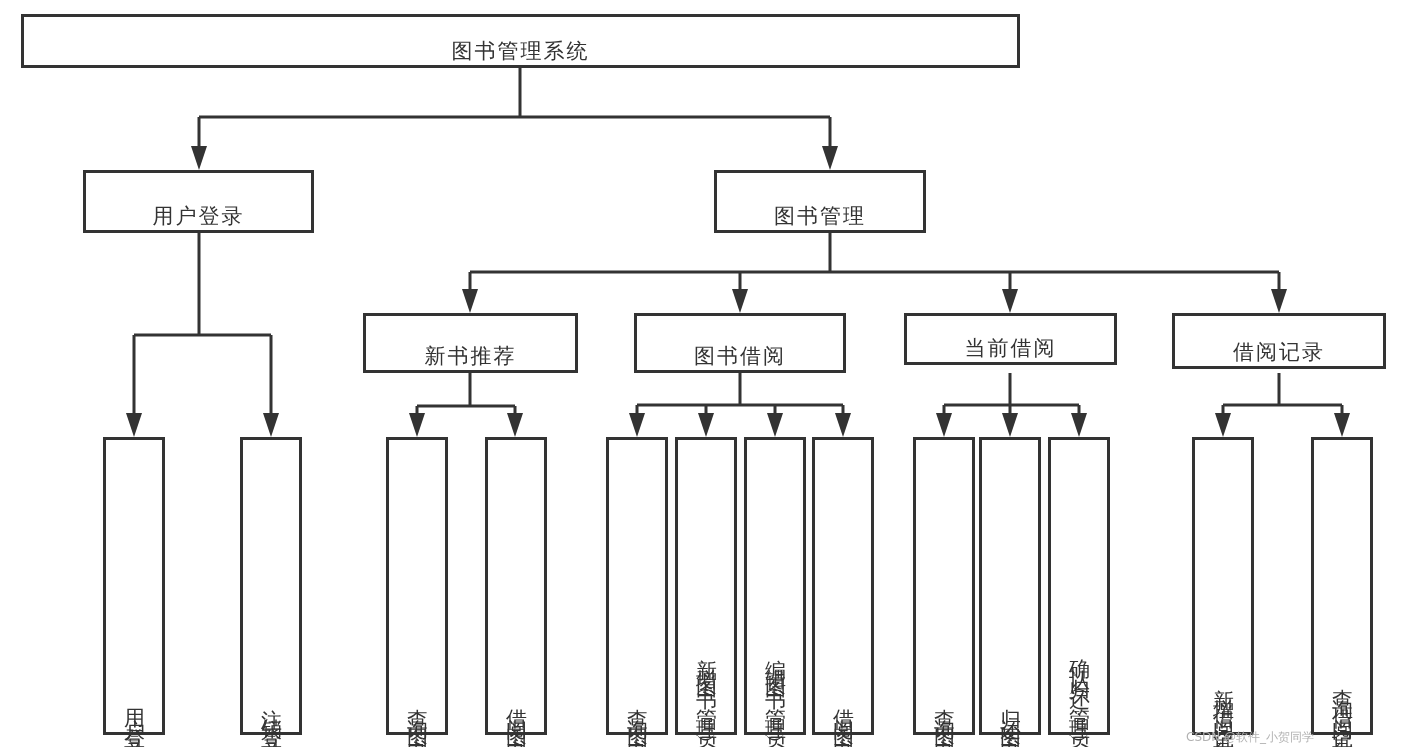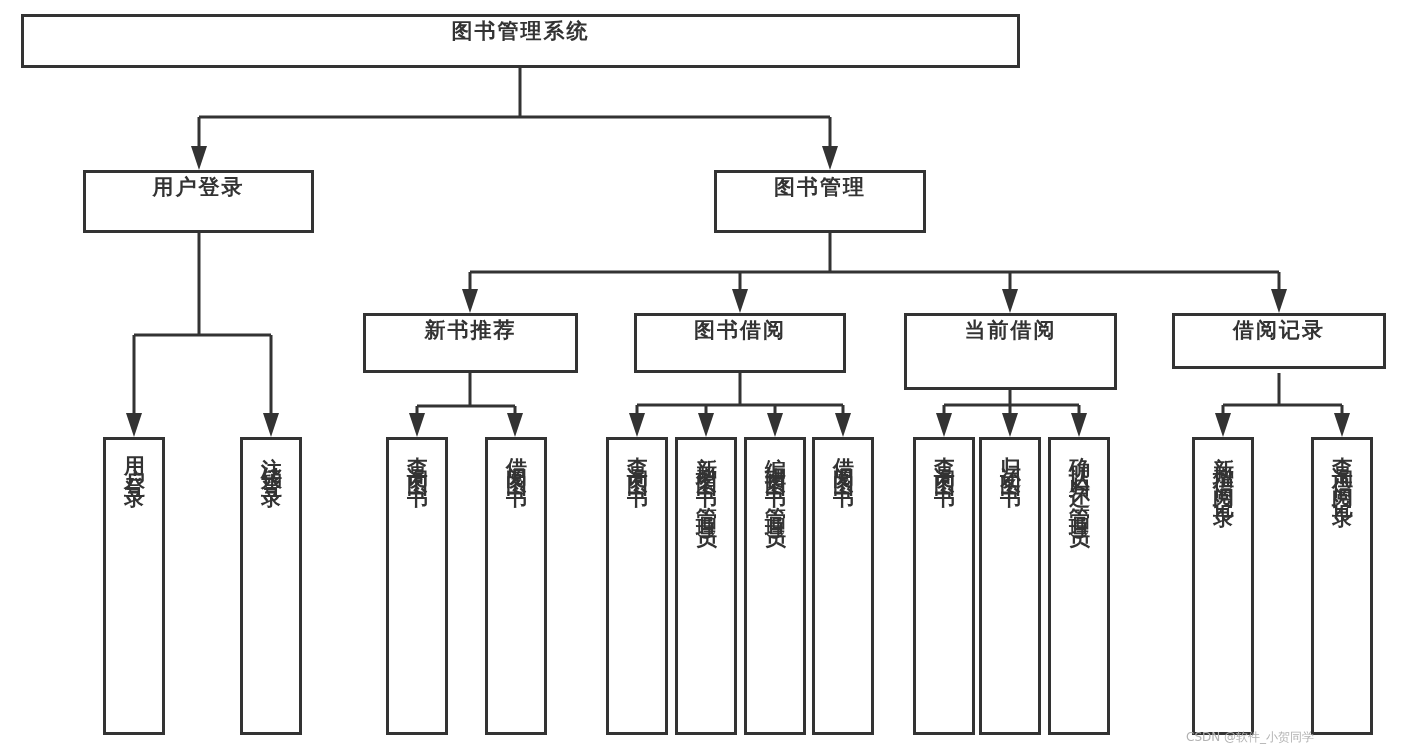--- a/index.html
+++ b/index.html
@@ -35,24 +35,23 @@
     fill: var(--line);
     stroke: none;
   }
   .hnode, .vnode {
     position: absolute;
     box-sizing: border-box;
     border: 3px solid var(--line);
     background: var(--box-background);
     color: var(--text);
     display: flex;
-    align-items: flex-start;
+    align-items: flex-end;
     justify-content: center;
     z-index: 2;
-    font-weight: bold;
   }
   .hnode {
     font-size: 21px;
     letter-spacing: 2px;
   }
   .vnode span {
     writing-mode: vertical-rl;
     text-orientation: mixed;
     font-size: 21px;
     line-height: 1;
@@ -124,21 +123,21 @@
   <div class="hnode" style="left:714px; top:170px; width:212px; height:63px">
     <span>图书管理</span>
   </div>
 
   <div class="hnode" style="left:363px; top:313px; width:215px; height:60px">
     <span>新书推荐</span>
   </div>
   <div class="hnode" style="left:634px; top:313px; width:212px; height:60px">
     <span>图书借阅</span>
   </div>
-  <div class="hnode" style="left:904px; top:313px; width:213px; height:77px">
+  <div class="hnode" style="left:904px; top:313px; width:213px; height:52px">
     <span>当前借阅</span>
   </div>
   <div class="hnode" style="left:1172px; top:313px; width:214px; height:56px">
     <span>借阅记录</span>
   </div>
 
   <div class="vnode" style="left:103px; top:437px; width:62px; height:298px">
     <span>用户登录</span>
   </div>
   <div class="vnode" style="left:240px; top:437px; width:62px; height:298px">

